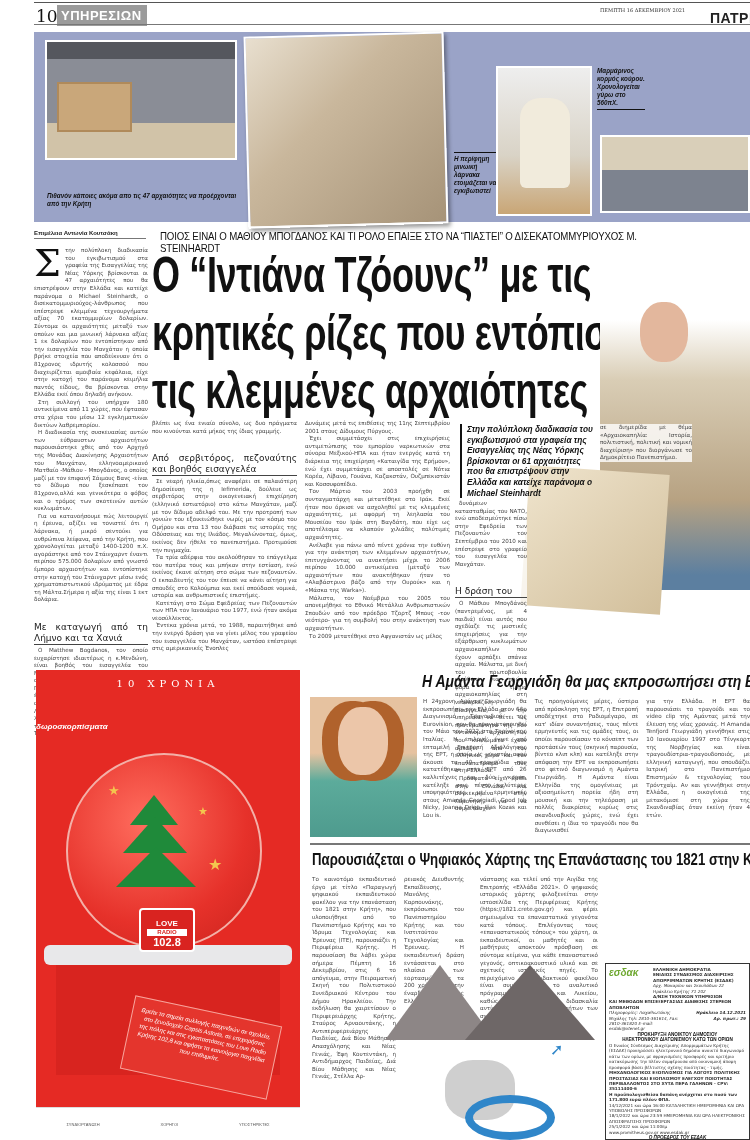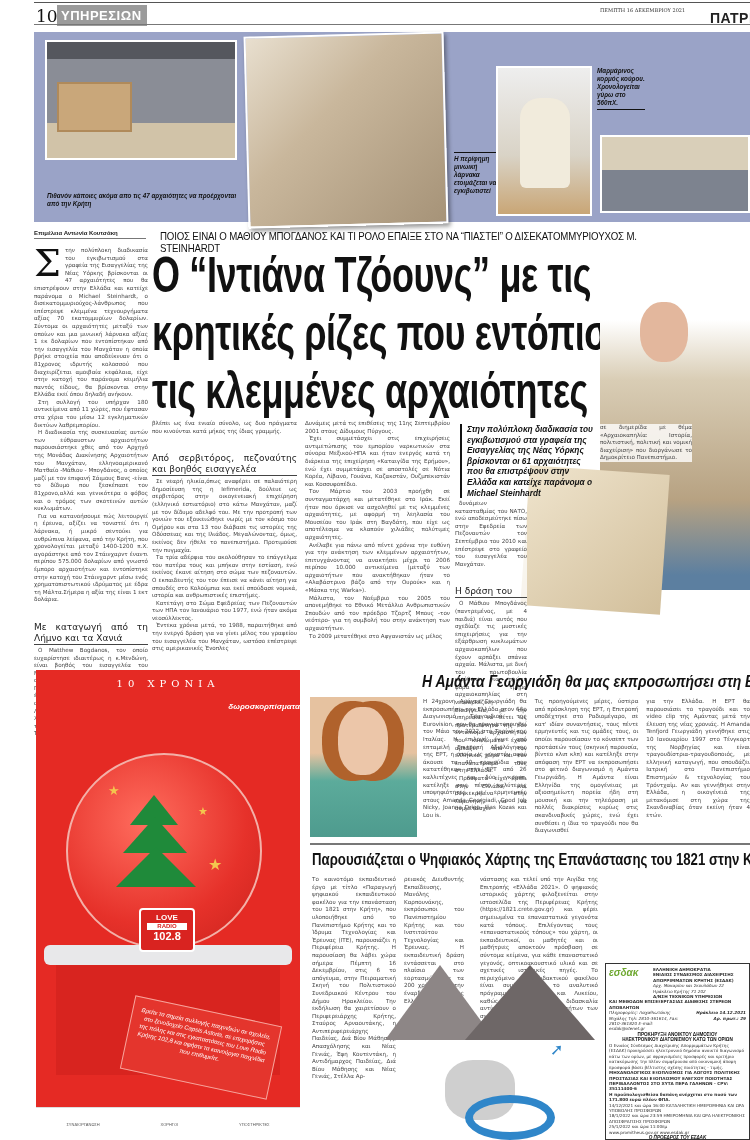--- a/index.html
+++ b/index.html
@@ -21,26 +21,26 @@
 .cap{font-style:italic;font-weight:bold;font-size:6.3px;line-height:8px;color:#111}
 
 .byline{left:34px;top:230px;font-size:6px;font-weight:bold;color:#222;border-bottom:1px solid #777;padding-bottom:2px;width:112px}
 .kicker{left:160px;top:230px;font-size:11px;color:#111;letter-spacing:-.2px;font-family:"Liberation Sans Narrow","Liberation Sans",sans-serif;transform:scaleX(.88);transform-origin:left}
 .headline{left:152px;top:246px;font-size:50px;line-height:58px;font-weight:bold;color:#111;font-family:"Liberation Sans",sans-serif;transform:scaleX(.72);transform-origin:left;width:660px;letter-spacing:-.5px}
 .dropcap{float:left;font-size:38px;line-height:32px;margin:0 4px 0 0;font-family:"DejaVu Serif",serif;color:#111}
 .pull{left:460px;top:424px;width:137px;font-style:italic;font-weight:bold;font-size:8.3px;line-height:10.6px;color:#111;border-left:2px solid #111;padding-left:5px}
 .ad{left:36px;top:670px;width:264px;height:470px;background:#e52a24;overflow:hidden}
 .ad .yrs{position:absolute;left:0;right:0;top:8px;text-align:center;color:#fff;font-size:10px;letter-spacing:5px;font-family:"DejaVu Serif",serif}
 .ad .t1{position:absolute;left:0;right:0;top:22px;text-align:center;color:#fff;font-size:17px;font-weight:bold;font-style:italic}
-.ad .t2{position:absolute;left:0;right:0;top:32px;text-align:right;color:#fff;font-size:8px;font-style:italic;font-weight:bold}
+.ad .t2{position:absolute;left:0;right:0;top:52px;text-align:left;color:#fff;font-size:8px;font-style:italic;font-weight:bold}
 .globe{position:absolute;left:30px;top:83px;width:196px;height:196px;border-radius:50%;background:radial-gradient(circle at 40% 35%,#ff6d5e,#e6312a 60%,#c9221c);border:2px solid #f3b0a8}
 .tree{position:absolute;left:0;width:0;height:0;border-left:35px solid transparent;border-right:35px solid transparent;border-bottom:38px solid #1f8a3a}
 .base{position:absolute;left:8px;top:275px;width:248px;height:20px;background:#e8e8ea;border-radius:6px}
 .drum{position:absolute;left:20px;top:295px;width:224px;height:110px;background:#d8241f}
-.logo-lr{position:absolute;left:103px;top:238px;width:56px;height:44px;background:#d92320;border:2px solid #fff;border-radius:4px;color:#fff;text-align:center;font-weight:bold;font-size:8px;line-height:10px;padding-top:3px}
+.logo-lr{position:absolute;left:103px;top:238px;width:56px;height:44px;background:#d92320;border:2px solid #fff;border-radius:4px;color:#fff;text-align:center;font-weight:bold;font-size:8px;line-height:10px;padding-top:9px}
 .tag{position:absolute;left:90px;top:340px;width:150px;height:75px;background:#e4352d;border:1px solid #f7a39b;transform:rotate(12deg);color:#fff;font-size:6px;line-height:8px;font-style:italic;padding:8px;text-align:center}
 .sponsors{position:absolute;left:0;right:0;bottom:0;height:33px;background:#fff;border-top:1px solid #ddd;display:flex;justify-content:space-around;align-items:center;font-size:4px;color:#555}
 .h2{font-style:italic;font-weight:bold;font-size:17px;color:#111;transform:scaleX(.82);transform-origin:left;white-space:nowrap}
 .h3{font-weight:bold;font-size:16.5px;color:#111;transform:scaleX(.8);transform-origin:left;white-space:nowrap}
 .cols3{display:flex;gap:8px}
 .cols3 .txt{flex:1}
 .edsak{left:605px;top:963px;width:145px;height:177px;border:1px solid #333;padding:3px;background:#fff}
 .edsak .small{font-size:4.2px;line-height:5.4px;color:#333;font-family:"DejaVu Sans",sans-serif}
 .edsak .bold{font-weight:bold;font-size:4.6px;line-height:5.6px;text-align:center;color:#111}
 </style>

